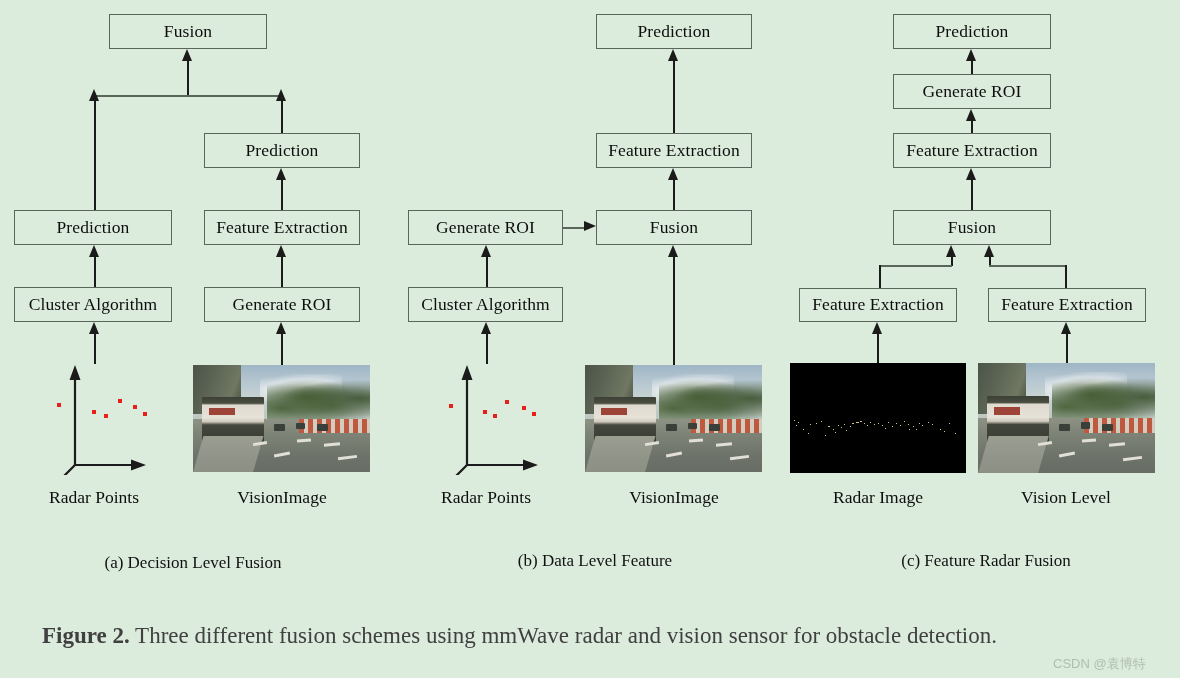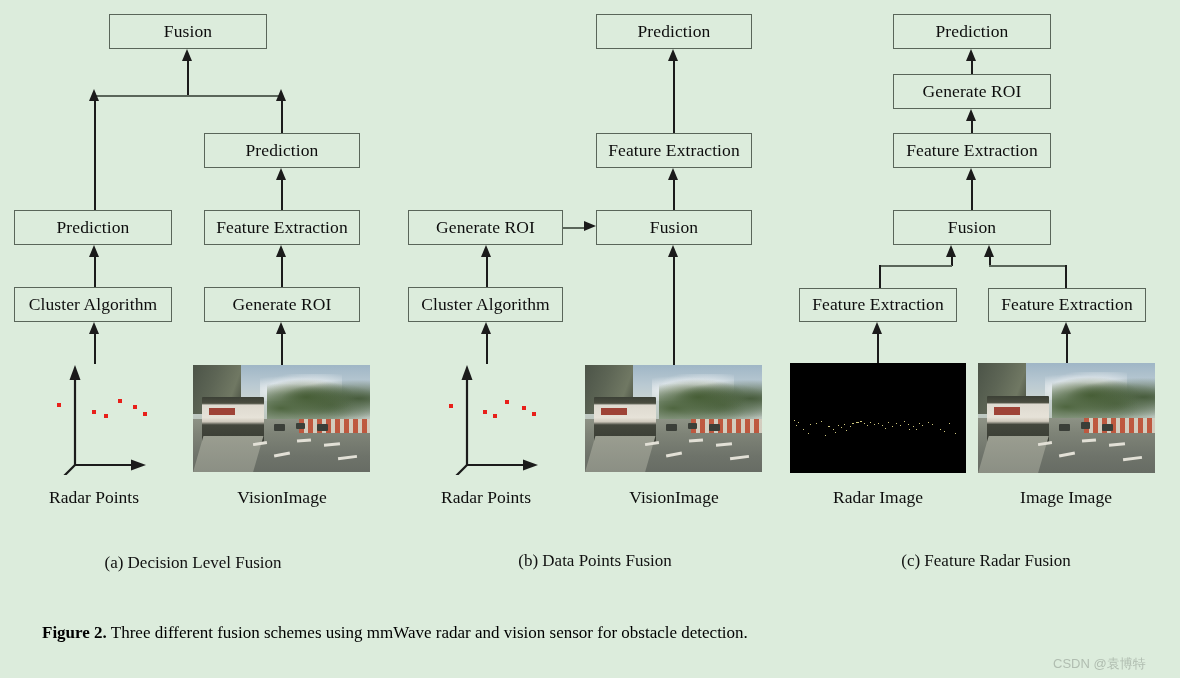--- a/index.html
+++ b/index.html
@@ -70,22 +70,22 @@
   }
   .subcaption {
     position: absolute;
     font-size: 17px;
     color: #111;
     text-align: center;
     white-space: nowrap;
   }
   .figcap {
     position: absolute;
-    font-size: 17px;
-    color: #000000;
+    font-size: 23px;
+    color: #404040;
     white-space: nowrap;
   }
   .figcap b { font-weight: bold; }
   .watermark {
     position: absolute;
     font-family: "Liberation Sans", "DejaVu Sans", sans-serif;
     font-size: 13px;
     color: #b0bdb0;
     white-space: nowrap;
   }
@@ -316,21 +316,21 @@
       <div class="lane" style="left:34%;top:72%;width:8%;transform:rotate(-9deg);"></div>
       <div class="lane" style="left:46%;top:82%;width:9%;transform:rotate(-11deg);"></div>
       <div class="lane" style="left:59%;top:69%;width:8%;transform:rotate(-5deg);"></div>
       <div class="lane" style="left:74%;top:73%;width:9%;transform:rotate(-5deg);"></div>
       <div class="lane" style="left:82%;top:85%;width:11%;transform:rotate(-7deg);"></div>
     </div>
 
     <div class="caption" style="left:406px;top:487px;width:160px;">Radar Points</div>
     <div class="caption" style="left:594px;top:487px;width:160px;">VisionImage</div>
 
-    <div class="subcaption" style="left:430px;top:551px;width:330px;">(b) Data Points Fusion</div>
+    <div class="subcaption" style="left:430px;top:551px;width:330px;">(b) Data Level Feature</div>
   </div>
 
   <div>
 
     <div class="fbox" style="left:893px;top:14px;width:158px;height:35px;">Prediction</div>
 
     <div class="vline" style="left:971px;top:61px;height:13px;"></div>
     <div class="arrow-up" style="left:966px;top:49px;"></div>
 
     <div class="fbox" style="left:893px;top:74px;width:158px;height:35px;">Generate ROI</div>
@@ -425,21 +425,21 @@
       <div class="car" style="left:58%;top:54%;width:5%;height:6%;"></div>
       <div class="car" style="left:70%;top:55%;width:6%;height:7%;"></div>
       <div class="lane" style="left:34%;top:72%;width:8%;transform:rotate(-9deg);"></div>
       <div class="lane" style="left:46%;top:82%;width:9%;transform:rotate(-11deg);"></div>
       <div class="lane" style="left:59%;top:69%;width:8%;transform:rotate(-5deg);"></div>
       <div class="lane" style="left:74%;top:73%;width:9%;transform:rotate(-5deg);"></div>
       <div class="lane" style="left:82%;top:85%;width:11%;transform:rotate(-7deg);"></div>
     </div>
 
     <div class="caption" style="left:798px;top:487px;width:160px;">Radar Image</div>
-    <div class="caption" style="left:986px;top:487px;width:160px;">Image Image</div>
+    <div class="caption" style="left:986px;top:487px;width:160px;">Vision Level</div>
 
     <div class="subcaption" style="left:838px;top:551px;width:296px;">(c) Feature Radar Fusion</div>
   </div>
 
   <div class="figcap" style="left:42px;top:623px;">
     <b>Figure 2.</b>
     <span>Three different fusion schemes using mmWave radar and vision sensor for obstacle detection.</span>
   </div>
 
   <div class="watermark" style="left:1053px;top:655px;">CSDN @袁博特</div>

